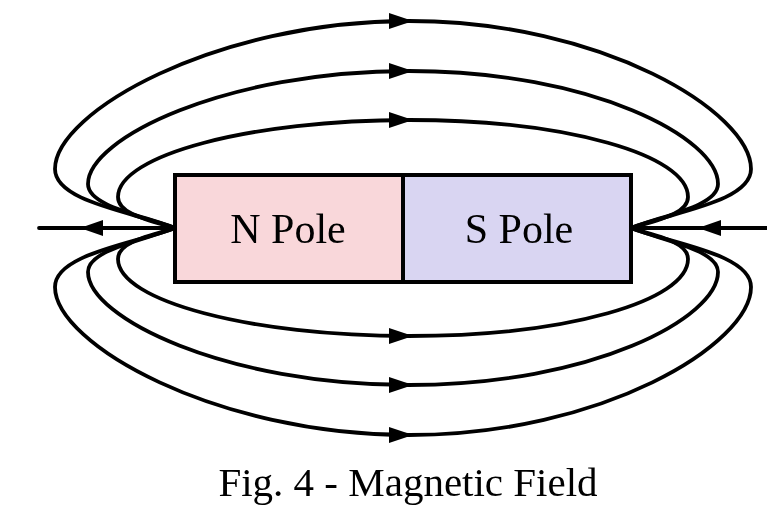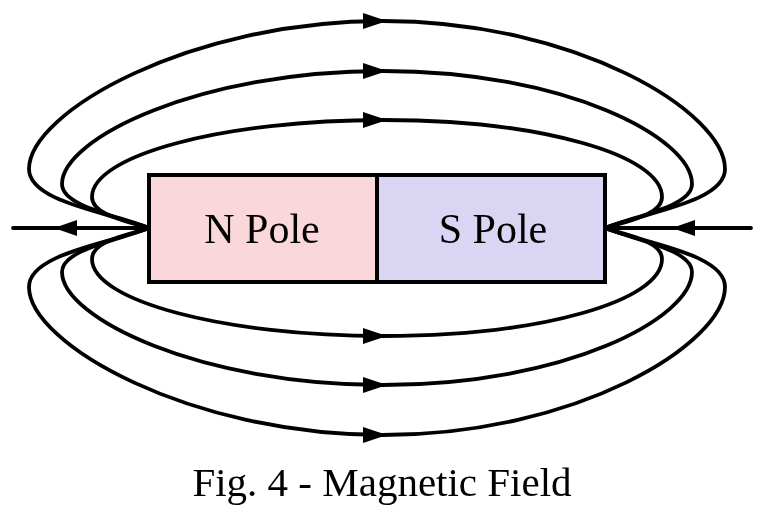--- a/index.html
+++ b/index.html
@@ -6,20 +6,21 @@
     margin: 0;
     padding: 0;
     width: 767px;
     height: 514px;
     background: var(--background, #ffffff);
     overflow: hidden;
   }
   .stage {
     width: 668px;
     height: 514px;
+    padding-left: 26px;
   }
   svg { display: block; }
   .field-line {
     fill: none;
     stroke: var(--line-color, #000000);
     stroke-width: 3.8;
     stroke-linecap: round;
   }
   .arrowhead {
     fill: var(--line-color, #000000);

